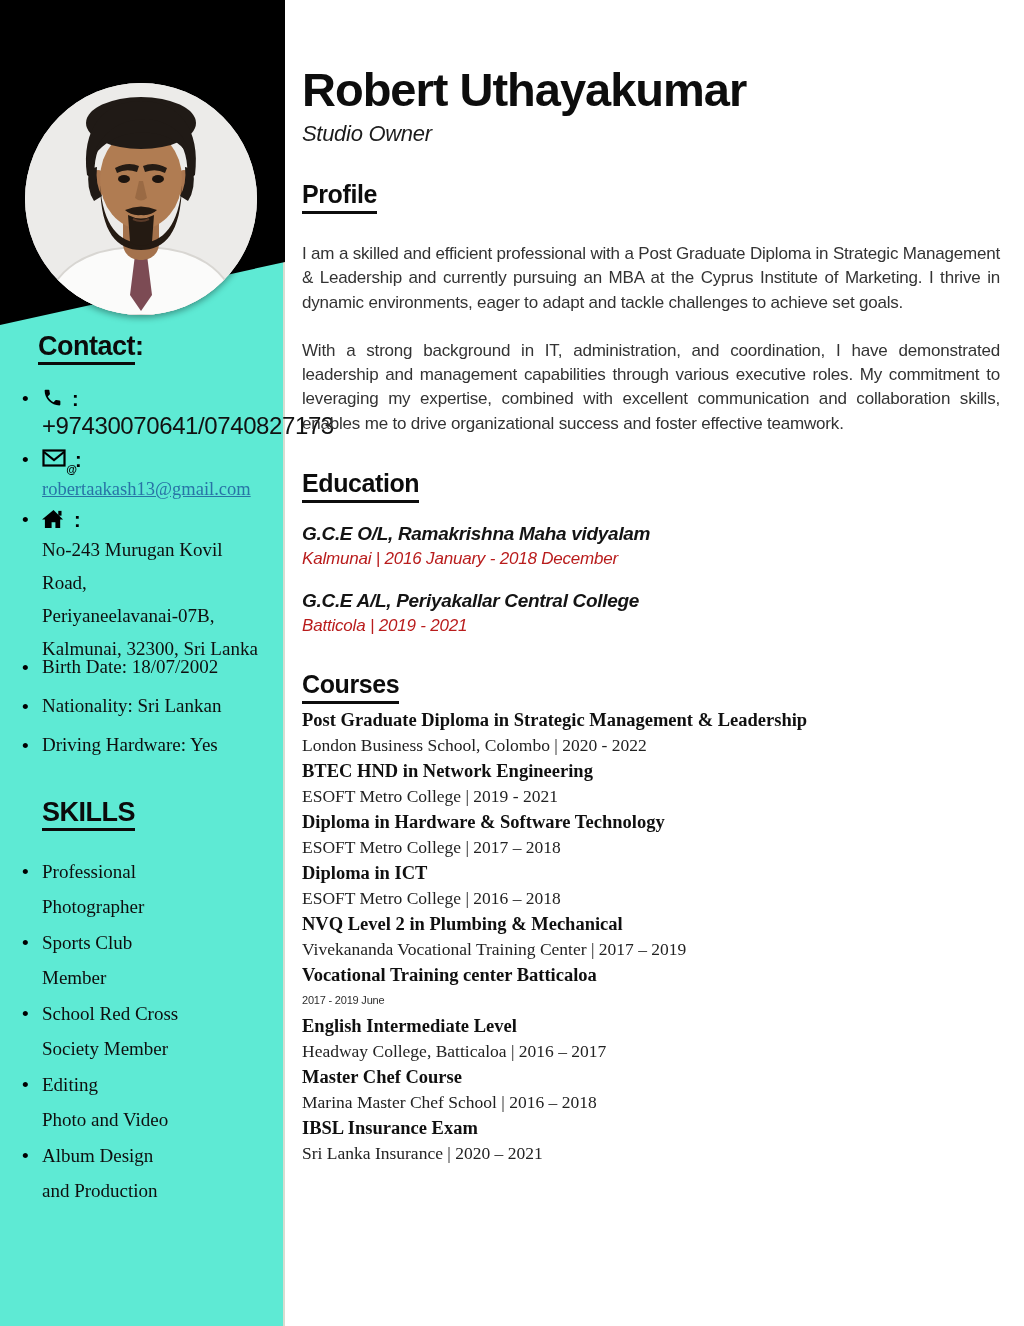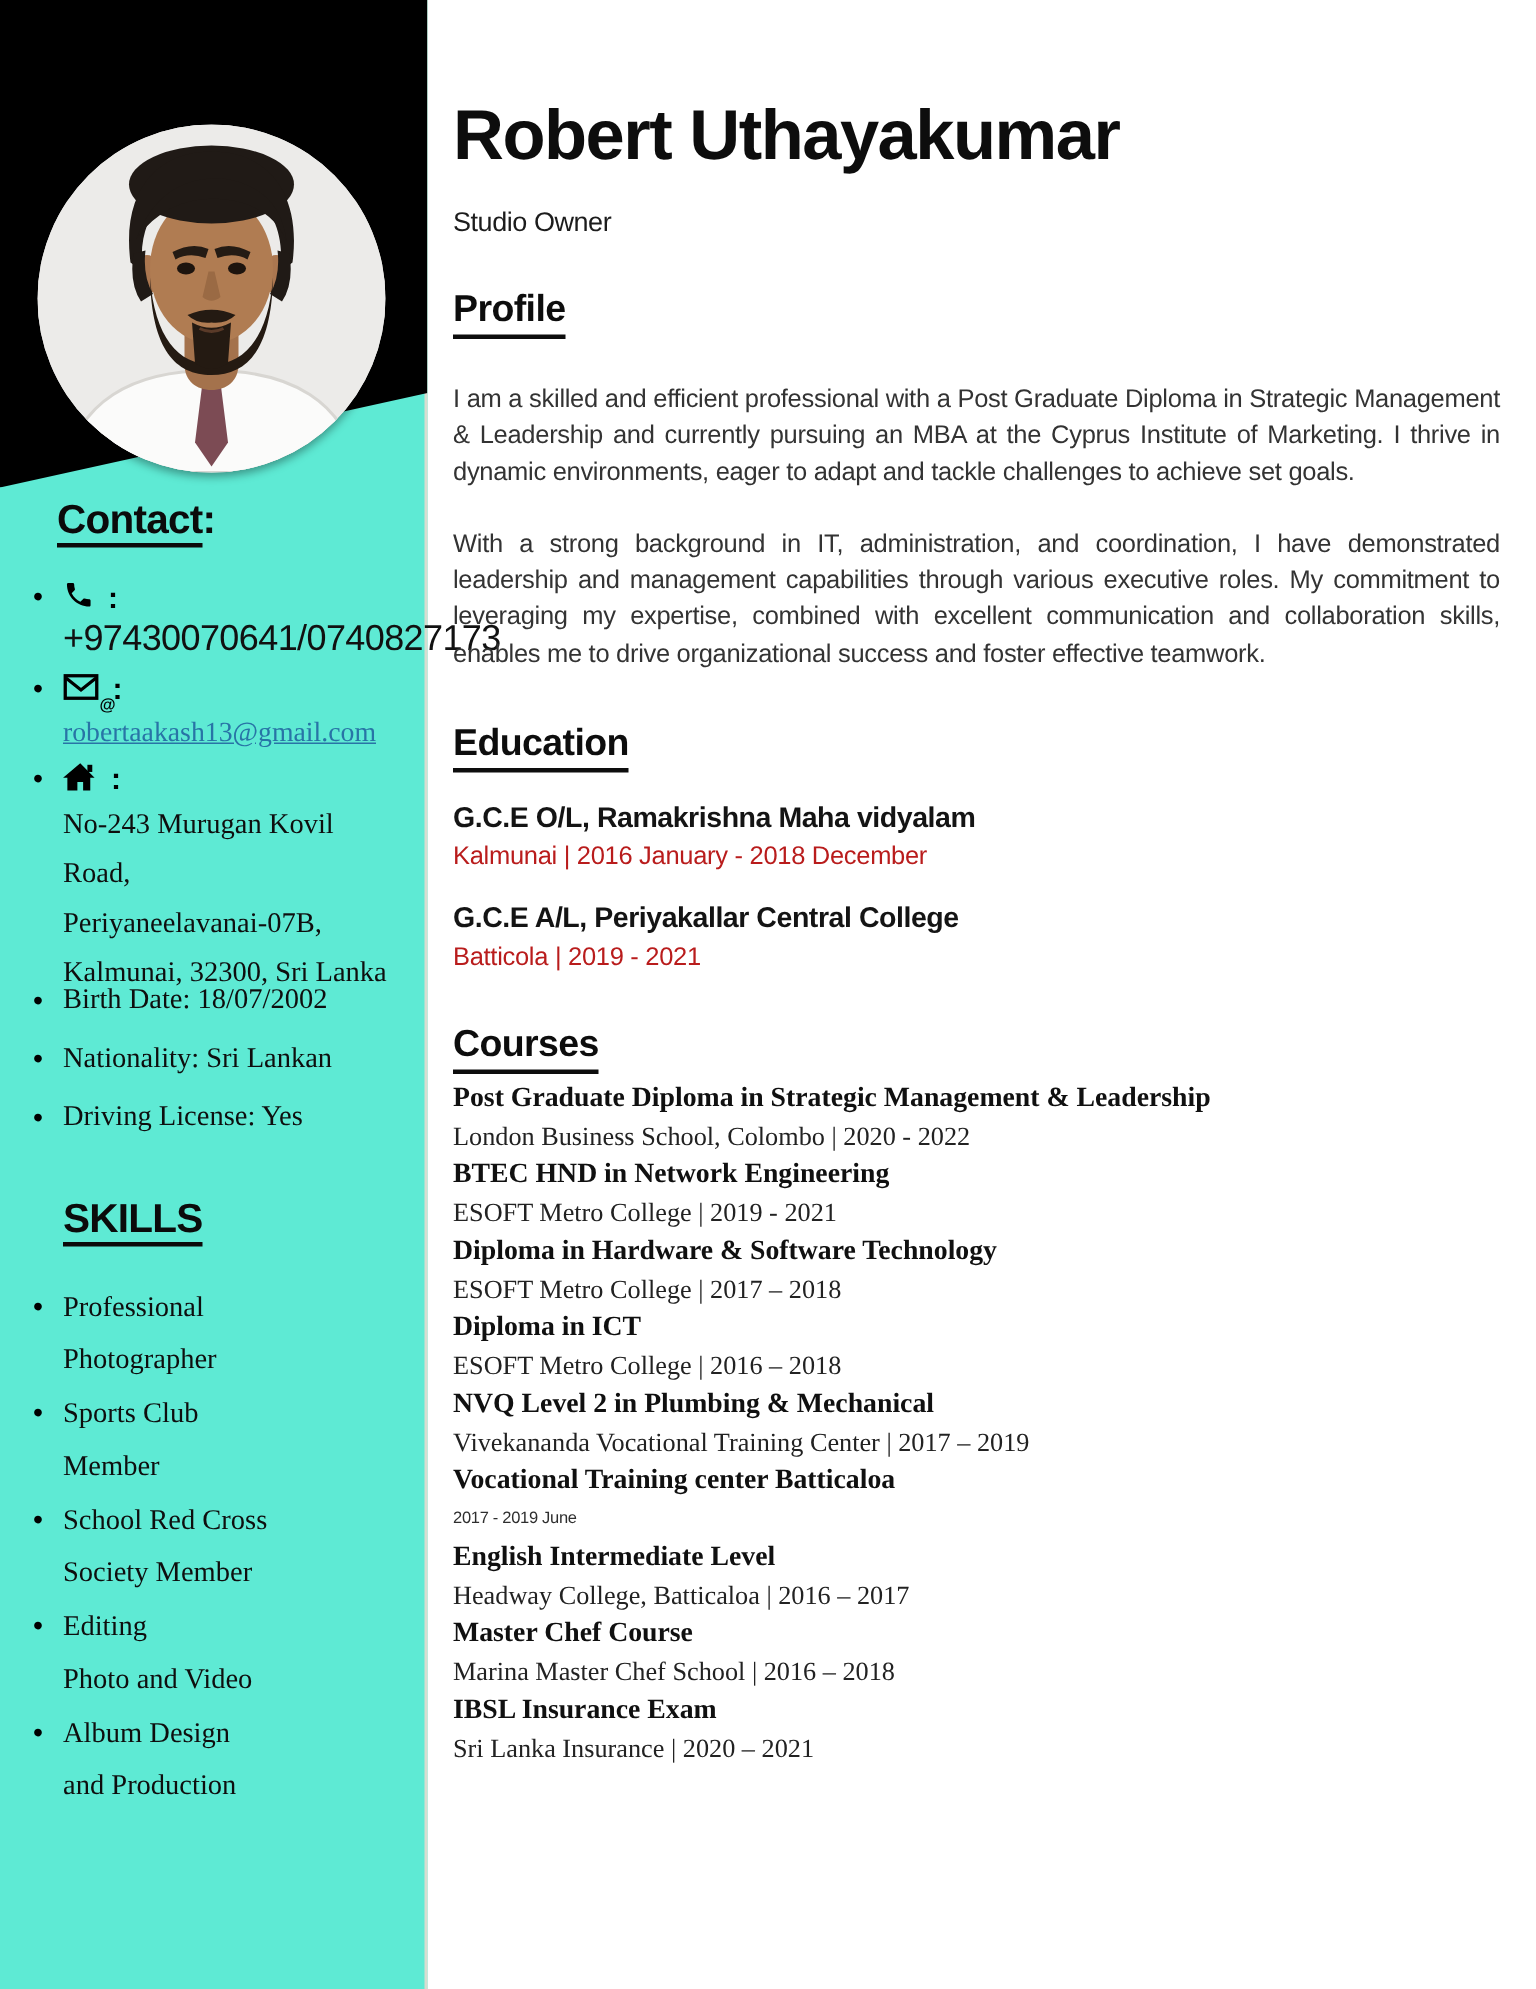--- a/index.html
+++ b/index.html
@@ -71,32 +71,32 @@
     display:block; font-family:"Liberation Serif", serif; font-size:19px;
     color:#0e0e0e; line-height:35px;
   }
 
   
   .main { position:absolute; left:302px; top:0; width:698px; }
   .name {
     margin-top:62px; font-size:47px; font-weight:800; color:#0d0d0d;
     letter-spacing:-1px; line-height:56px;
   }
-  .job-title { margin-top:20px; font-size:18px; color:#1c1c1c; letter-spacing:-0.3px; }
+  .job-title { margin-top:3px; font-size:22px; color:#1c1c1c; letter-spacing:-0.3px;font-style:italic; }
   .sec-head {
     margin-top:33px; font-size:25px; font-weight:bold; color:#0d0d0d; letter-spacing:-0.4px;
   }
   .sec-head span { border-bottom:3px solid #0d0d0d; padding-bottom:2px; display:inline-block; }
   .para {
     margin-top:28px; font-size:17px; color:#333333; line-height:24.3px;
     text-align:justify; letter-spacing:-0.2px;
   }
   .para + .para { margin-top:24px; }
 
-  .edu-items { margin-top:4px; }
+  .edu-items { margin-top:4px;font-style:italic; }
   .edu-item { margin-top:19px; }
   .edu-title { font-size:19px; font-weight:bold; color:#141414; letter-spacing:-0.3px; line-height:23px; }
   .edu-sub { margin-top:3px; font-size:17px; color:#b91c1c; letter-spacing:-0.2px; line-height:22px; }
 
   .course-items { margin-top:5px; }
   .course-item { margin-top:4px; }
   .course-title {
     font-family:"Liberation Serif", serif; font-size:18.5px; font-weight:bold;
     color:#101010; line-height:22px;
   }
@@ -217,21 +217,21 @@
       <div class="d-item">
         <span class="bullet">•</span>
         <span class="d-text">Birth Date: 18/07/2002</span>
       </div>
       <div class="d-item">
         <span class="bullet">•</span>
         <span class="d-text">Nationality: Sri Lankan</span>
       </div>
       <div class="d-item">
         <span class="bullet">•</span>
-        <span class="d-text">Driving License: Yes</span>
+        <span class="d-text">Driving Hardware: Yes</span>
       </div>
     </div>
 
     <div class="skills-block">
       <div class="side-head skills-head-wrap"><span class="underlined">SKILLS</span></div>
       <ul class="skills-list">
         <li class="s-item">
           <span class="bullet" style="line-height:35px">•</span>
           <span class="s-lines">
               <span class="s-line">Professional</span>

